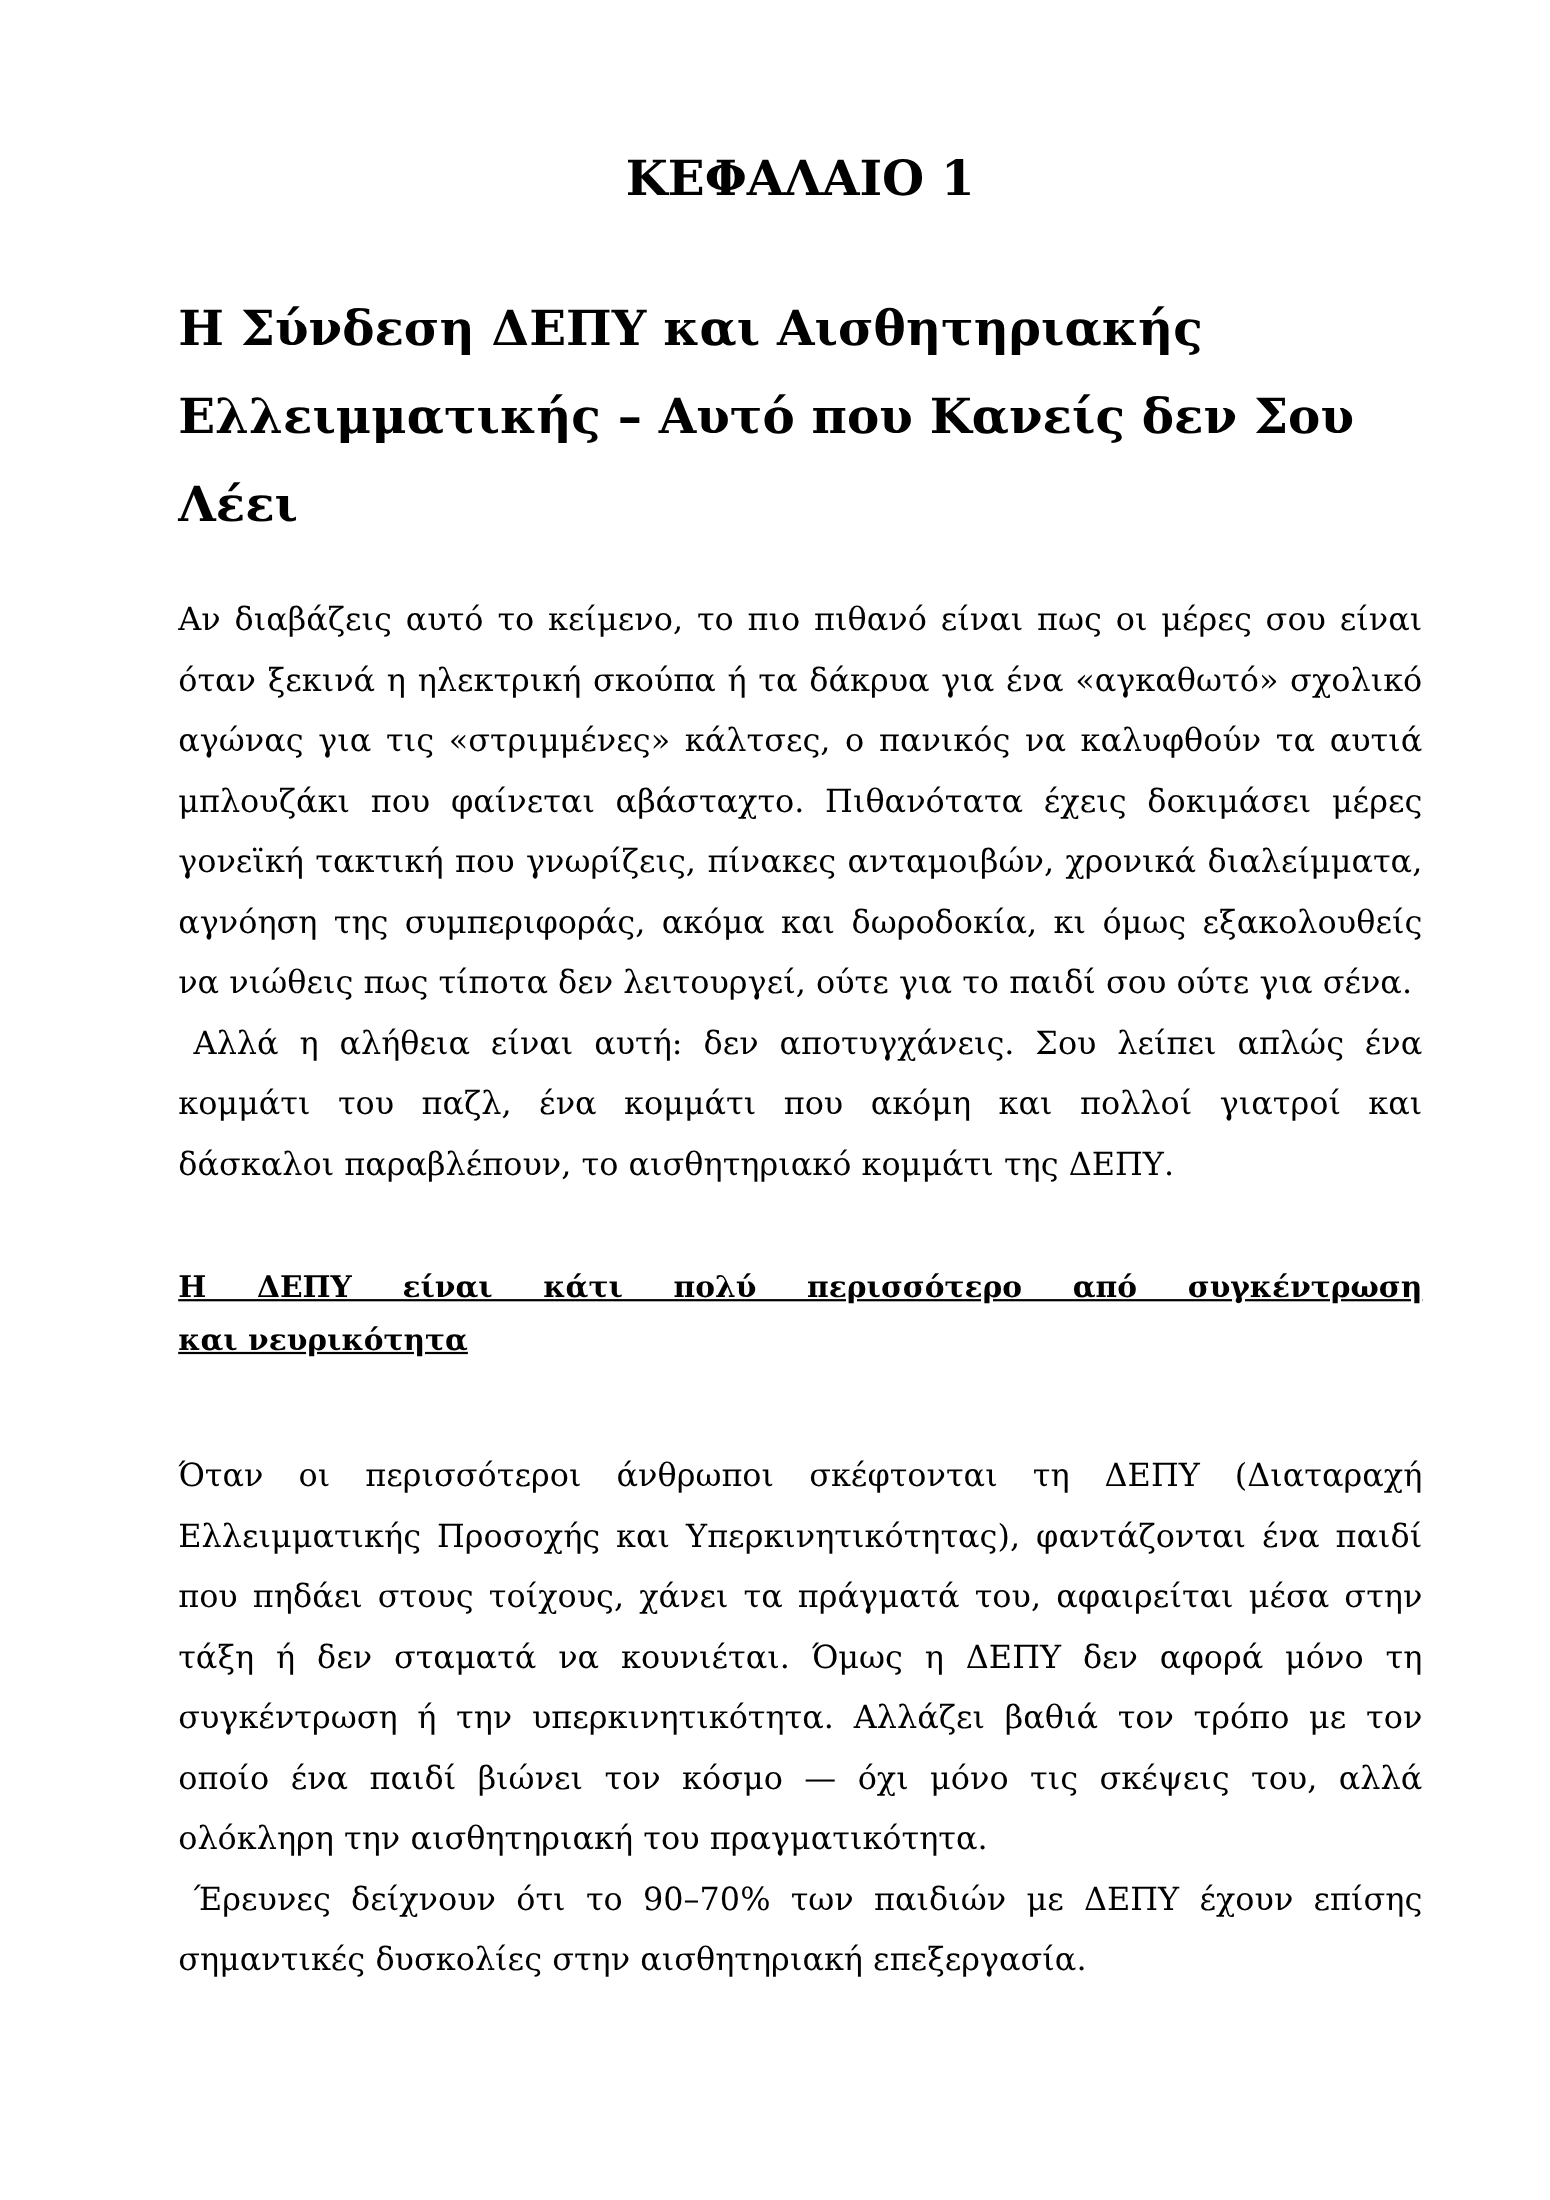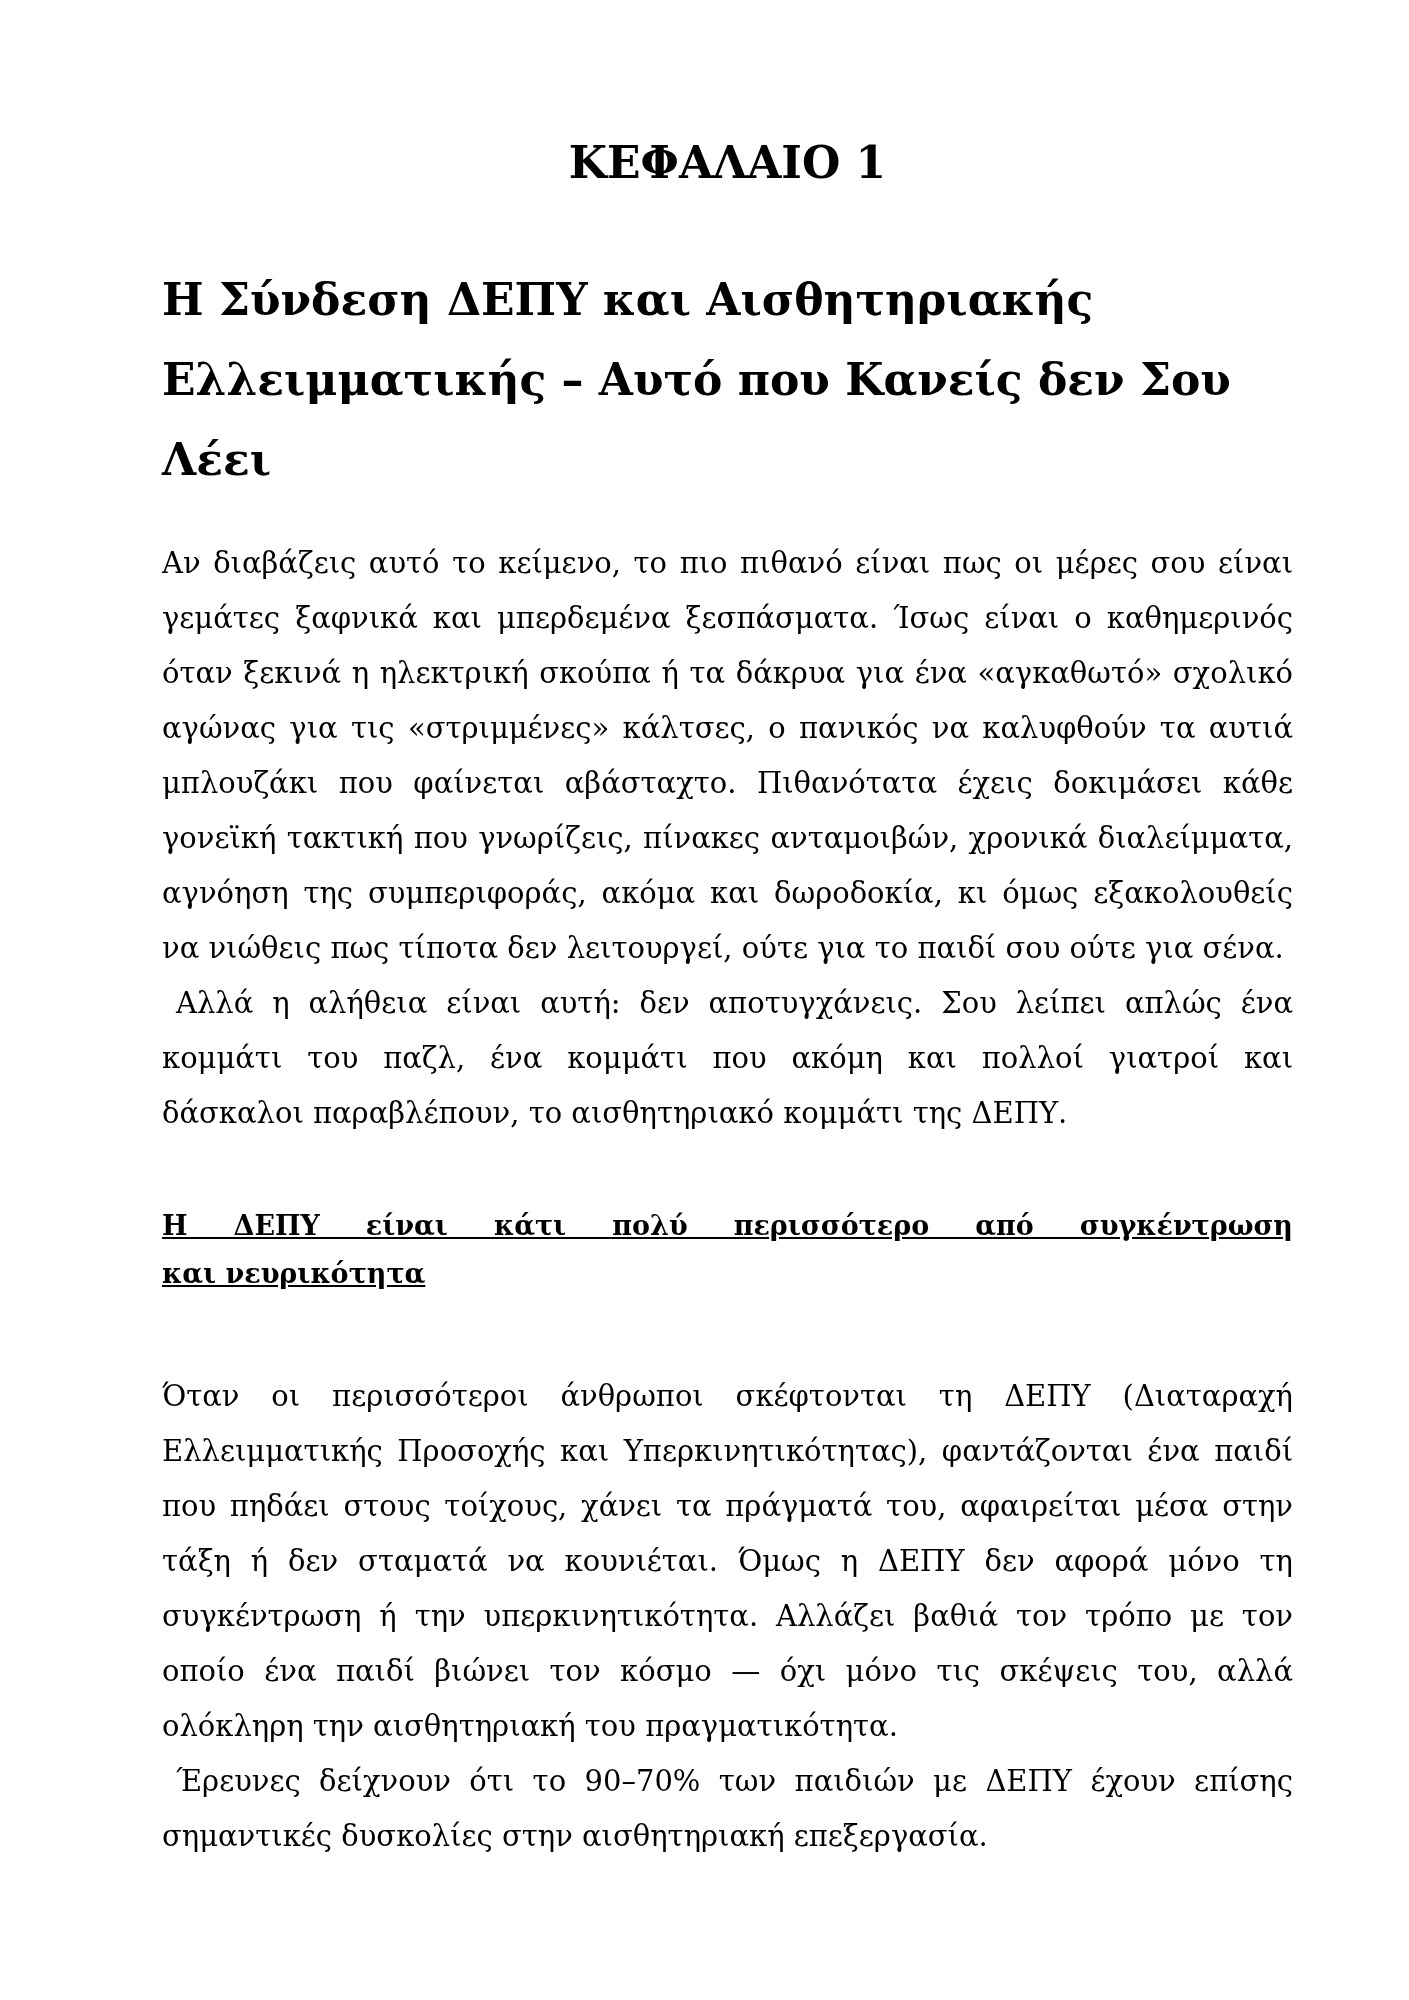--- a/index.html
+++ b/index.html
@@ -66,24 +66,23 @@
 
     <div class="chapter-label">ΚΕΦΑΛΑΙΟ 1</div>
 
     <div class="book-title">
       <div>Η Σύνδεση ΔΕΠΥ και Αισθητηριακής</div>
       <div>Ελλειμματικής – Αυτό που Κανείς δεν Σου Λέει</div>
     </div>
 
     <div class="body-para first-gap">
       <div class="bline j">Αν διαβάζεις αυτό το κείμενο, το πιο πιθανό είναι πως οι μέρες σου είναι</div>
-      <div class="bline j">γεμάτες ξαφνικά και μπερδεμένα ξεσπάσματα. Ίσως είναι ο καθημερινός</div>
       <div class="bline j">όταν ξεκινά η ηλεκτρική σκούπα ή τα δάκρυα για ένα «αγκαθωτό» σχολικό</div>
       <div class="bline j">αγώνας για τις «στριμμένες» κάλτσες, ο πανικός να καλυφθούν τα αυτιά</div>
-      <div class="bline j">μπλουζάκι που φαίνεται αβάσταχτο. Πιθανότατα έχεις δοκιμάσει κάθε</div>
+      <div class="bline j">μπλουζάκι που φαίνεται αβάσταχτο. Πιθανότατα έχεις δοκιμάσει μέρες</div>
       <div class="bline j">γονεϊκή τακτική που γνωρίζεις, πίνακες ανταμοιβών, χρονικά διαλείμματα,</div>
       <div class="bline j">αγνόηση της συμπεριφοράς, ακόμα και δωροδοκία, κι όμως εξακολουθείς</div>
       <div class="bline">να νιώθεις πως τίποτα δεν λειτουργεί, ούτε για το παιδί σου ούτε για σένα.</div>
     </div>
 
     <div class="body-para indent">
       <div class="bline j">Αλλά η αλήθεια είναι αυτή: δεν αποτυγχάνεις. Σου λείπει απλώς ένα</div>
       <div class="bline j">κομμάτι του παζλ, ένα κομμάτι που ακόμη και πολλοί γιατροί και</div>
       <div class="bline">δάσκαλοι παραβλέπουν, το αισθητηριακό κομμάτι της ΔΕΠΥ.</div>
     </div>

